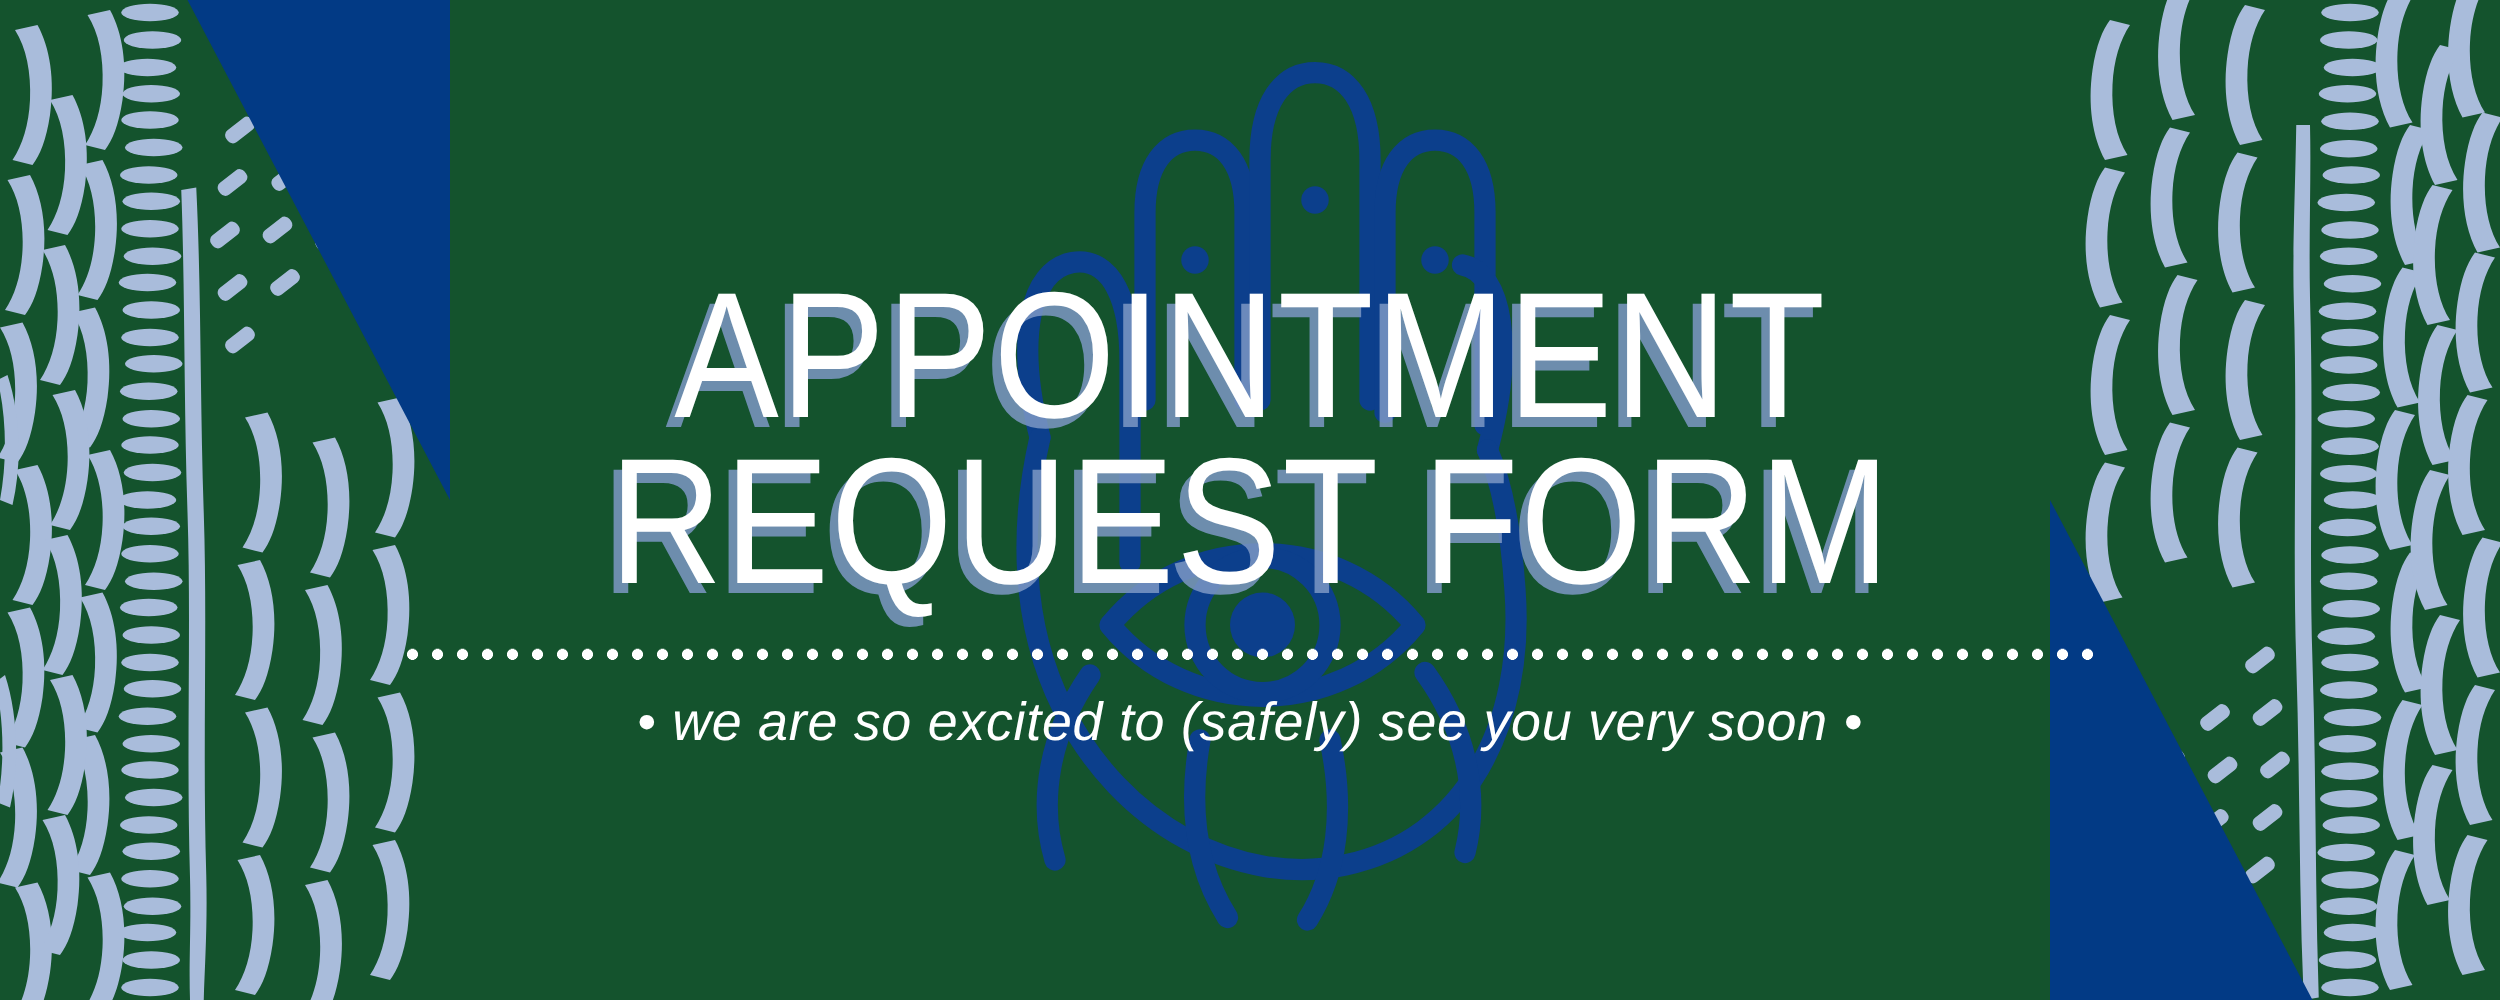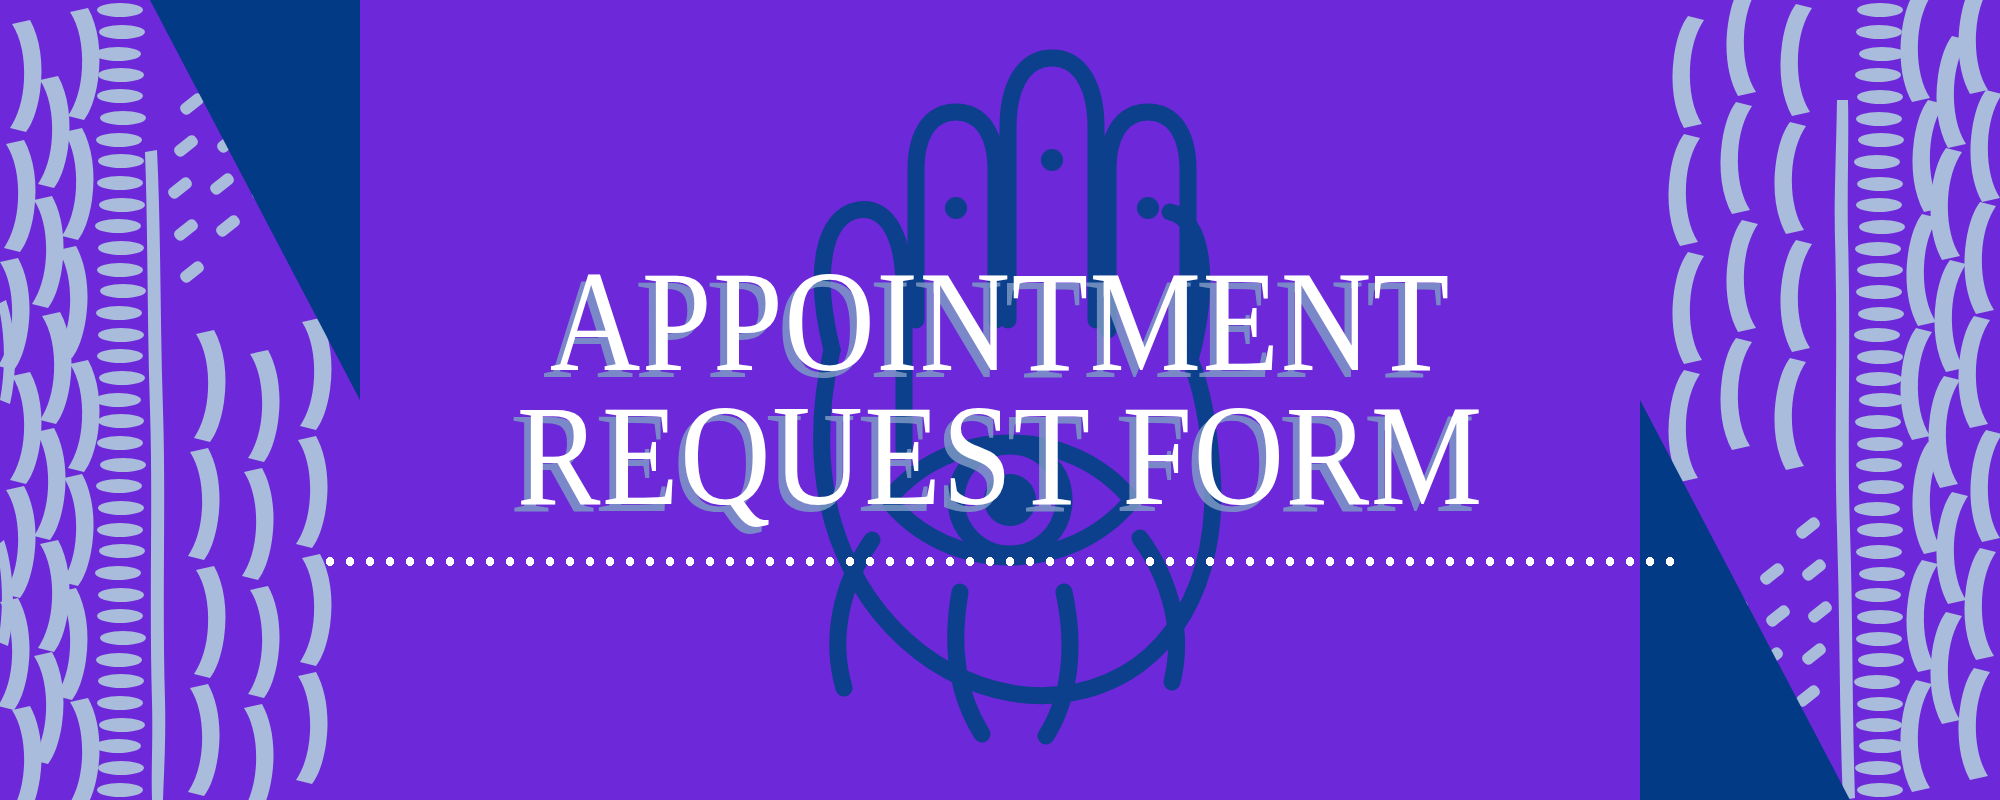--- a/index.html
+++ b/index.html
@@ -5,22 +5,22 @@
   html, body {
     margin: 0;
     padding: 0;
     background: #023a85;
   }
   #banner {
     position: relative;
     width: 2000px;
     height: 800px;
     overflow: hidden;
-    background: #6d28d9;
-    font-family: Liberation Serif, serif;
+    background: #14532d;
+    font-family: Liberation Sans, sans-serif;
   }
 
   
   #watermark {
     position: absolute;
     left: 50%;
     top: 50%;
     transform: translate(-50%, -50%);
     width: 560px;
     height: 760px;
@@ -376,15 +376,16 @@
 
   <div id="content">
 
     <div class="title-block">
       <span class="title-line line1">APPOINTMENT</span>
       <span class="title-line line2">REQUEST FORM</span>
     </div>
 
     <div class="divider"></div>
 
+    <div class="subtitle">• we are so excited to (safely) see you very soon •</div>
   </div>
 
 </div>
 
 </body></html>

